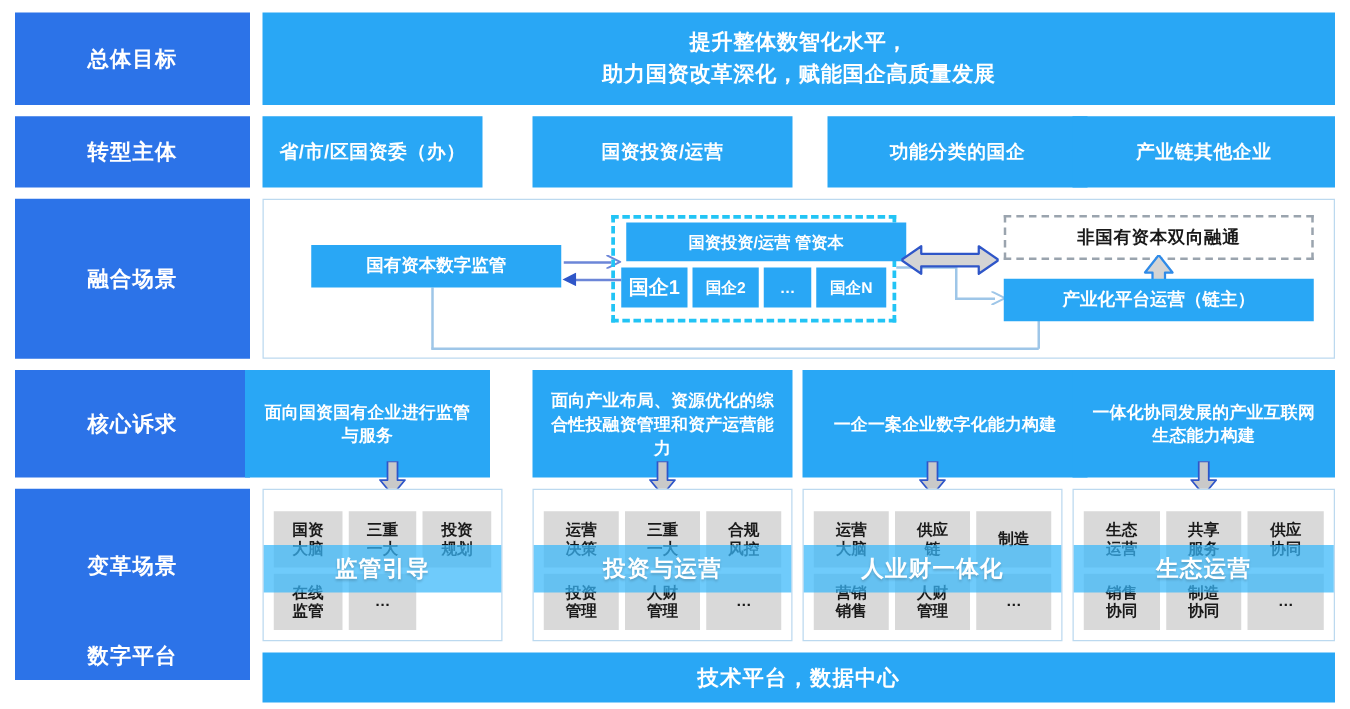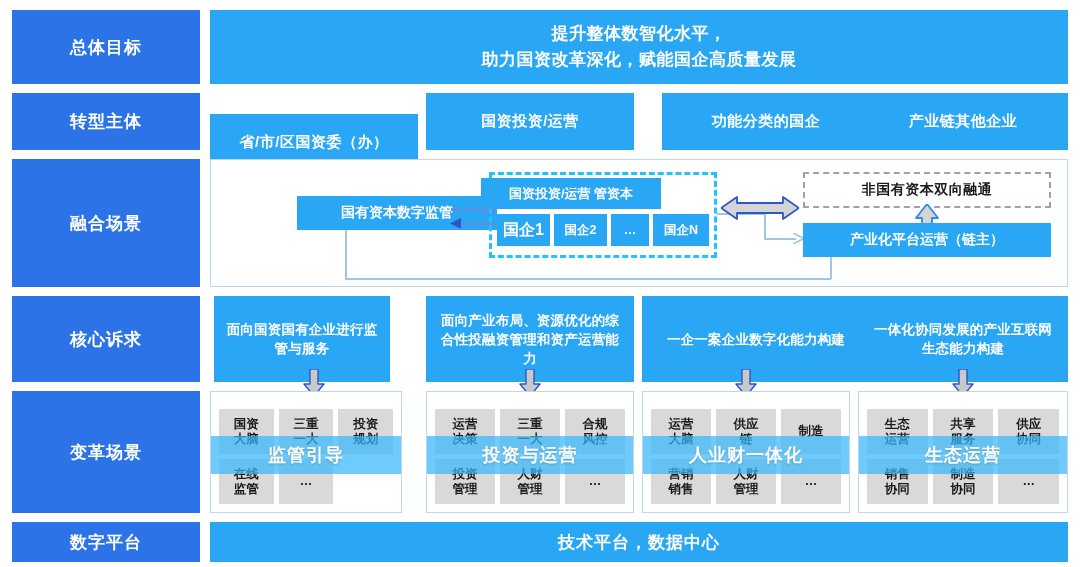--- a/index.html
+++ b/index.html
@@ -119,21 +119,21 @@
     left: 0; right: 0;
     top: 44px; height: 38px;
     background: rgba(56,183,250,0.72);
     display: flex; align-items: center; justify-content: center;
     color: #fff; font-weight: bold; font-size: 18px;
     letter-spacing: 1px;
     text-shadow: 0 1px 2px rgba(0,0,0,.18);
   }
 
   
-  #r6-label { top: 522px; height: 40px; }
+  #r6-label { top: 504px; height: 40px; }
   #platform-banner {
     left: 210px; top: 522px; width: 858px; height: 40px;
     font-size: 17px; letter-spacing: 1px;
   }
 
   
   .arrow-down-gray { position: absolute; }
   .arrow-db { position: absolute; }
 </style>
 </head>
@@ -145,50 +145,50 @@
 
   <div class="panel" id="goal-banner">
     <div>
       <div>提升整体数智化水平，</div>
       <div>助力国资改革深化，赋能国企高质量发展</div>
     </div>
   </div>
 
   <div class="row-label" id="r2-label">转型主体</div>
 
-  <div class="panel subject-box" style="left:210px;  width:208px;margin-top:21px;">省/市/区国资委（办）</div>
+  <div class="panel subject-box" style="left:210px;  width:176px;">省/市/区国资委（办）</div>
   <div class="panel subject-box" style="left:426px;  width:208px;">国资投资/运营</div>
   <div class="panel subject-box" style="left:642px;  width:208px;margin-left:20px;">功能分类的国企</div>
   <div class="panel subject-box" style="left:858px;  width:210px;">产业链其他企业</div>
 
   <div class="row-label" id="r3-label">融合场景</div>
 
   <div class="outline-panel" id="fusion-area">
 
     <div class="conn conn-v conn-light" style="left:134px; top:70px;  height:49px;"></div>
     <div class="conn conn-h conn-light" style="left:134px; top:118px; width:486px;"></div>
     <div class="conn conn-v conn-light" style="left:619px; top:92px;  height:27px;"></div>
     <svg class="arrow-db" style="left:613px; top:86px; width:13px; height:10px;" viewBox="0 0 13 10">
       <path d="M6.5 0 L12 9 L6.5 4.5 L1 9 Z" fill="#9ec6e8"></path>
     </svg>
 
-    <div class="fb" id="supervision-box" style="left:38px; top:36px; width:200px; height:34px; font-size:14px;margin-left:48px;">国有资本数字监管</div>
+    <div class="fb" id="supervision-box" style="left:38px; top:36px; width:200px; height:34px; font-size:14px;">国有资本数字监管</div>
 
     <div class="conn conn-h" style="left:240px; top:49px; width:38px;"></div>
     <svg class="arrow-db" style="left:274px; top:44px; width:12px; height:11px;" viewBox="0 0 12 11">
       <path d="M0 0 L11 5.5 L0 11" fill="none" stroke="#6C86D8" stroke-width="1.6"></path>
     </svg>
     <div class="conn conn-h" style="left:248px; top:63px; width:38px;"></div>
     <svg class="arrow-db" style="left:238px; top:58px; width:12px; height:11px;" viewBox="0 0 12 11">
       <path d="M12 0 L1 5.5 L12 11 Z" fill="#2F56C8"></path>
     </svg>
 
     <div class="dashed-group" style="left:278px; top:12px; width:228px; height:86px;"></div>
 
-    <div class="fb" style="left:270px; top:18px; width:180px; height:31px; font-size:13px;">国资投资/运营 管资本</div>
+    <div class="fb" style="left:290px; top:18px; width:224px; height:31px; font-size:13px;">国资投资/运营 管资本</div>
 
     <div class="fb" style="left:286px; top:54px; width:53px; height:32px; font-size:16px;">国企1</div>
     <div class="fb" style="left:343px; top:54px; width:53px; height:32px; font-size:12.5px;">国企2</div>
     <div class="fb" style="left:400px; top:54px; width:38px; height:32px; font-size:12.5px;">…</div>
     <div class="fb" style="left:442px; top:54px; width:56px; height:32px; font-size:12.5px;">国企N</div>
 
     <div class="conn conn-h conn-light" style="left:506px; top:53px; width:48px;"></div>
     <div class="conn conn-v conn-light" style="left:553px; top:53px; height:26px;"></div>
     <div class="conn conn-h conn-light" style="left:553px; top:78px; width:32px;"></div>
     <svg class="arrow-db" style="left:582px; top:73px; width:12px; height:11px;" viewBox="0 0 12 11">
@@ -204,21 +204,21 @@
 
     <svg class="arrow-db" style="left:703px; top:44px; width:26px; height:36px;" viewBox="0 0 26 36">
       <path d="M13 0 L24 14 L18 14 L18 22 L24 22 L13 36 L2 22 L8 22 L8 14 L2 14 Z" fill="#D4D4D4" stroke="#2F8BE8" stroke-width="1.8" stroke-linejoin="round"></path>
     </svg>
 
     <div class="fb" style="left:592px; top:63px; width:248px; height:34px; font-size:14px;">产业化平台运营（链主）</div>
   </div>
 
   <div class="row-label" id="r4-label">核心诉求</div>
 
-  <div class="panel demand-box" style="left:214px; width:176px;">面向国资国有企业进行监管与服务</div>
+  <div class="panel demand-box" style="left:196px; width:196px;">面向国资国有企业进行监管与服务</div>
   <div class="panel demand-box" style="left:426px; width:208px;">面向产业布局、资源优化的综合性投融资管理和资产运营能力</div>
   <div class="panel demand-box" style="left:642px; width:228px;">一企一案企业数字化能力构建</div>
   <div class="panel demand-box" style="left:858px; width:210px;">一体化协同发展的产业互联网生态能力构建</div>
 
   <svg class="arrow-down-gray" style="left:303px; top:369px; width:22px; height:28px;" viewBox="0 0 22 28">
     <path d="M7 0 L15 0 L15 15 L21 15 L11 27 L1 15 L7 15 Z" fill="#C9C9C9" stroke="#2F56C8" stroke-width="1.4" stroke-linejoin="round"></path>
   </svg>
   <svg class="arrow-down-gray" style="left:519px; top:369px; width:22px; height:28px;" viewBox="0 0 22 28">
     <path d="M7 0 L15 0 L15 15 L21 15 L11 27 L1 15 L7 15 Z" fill="#C9C9C9" stroke="#2F56C8" stroke-width="1.4" stroke-linejoin="round"></path>
   </svg>

